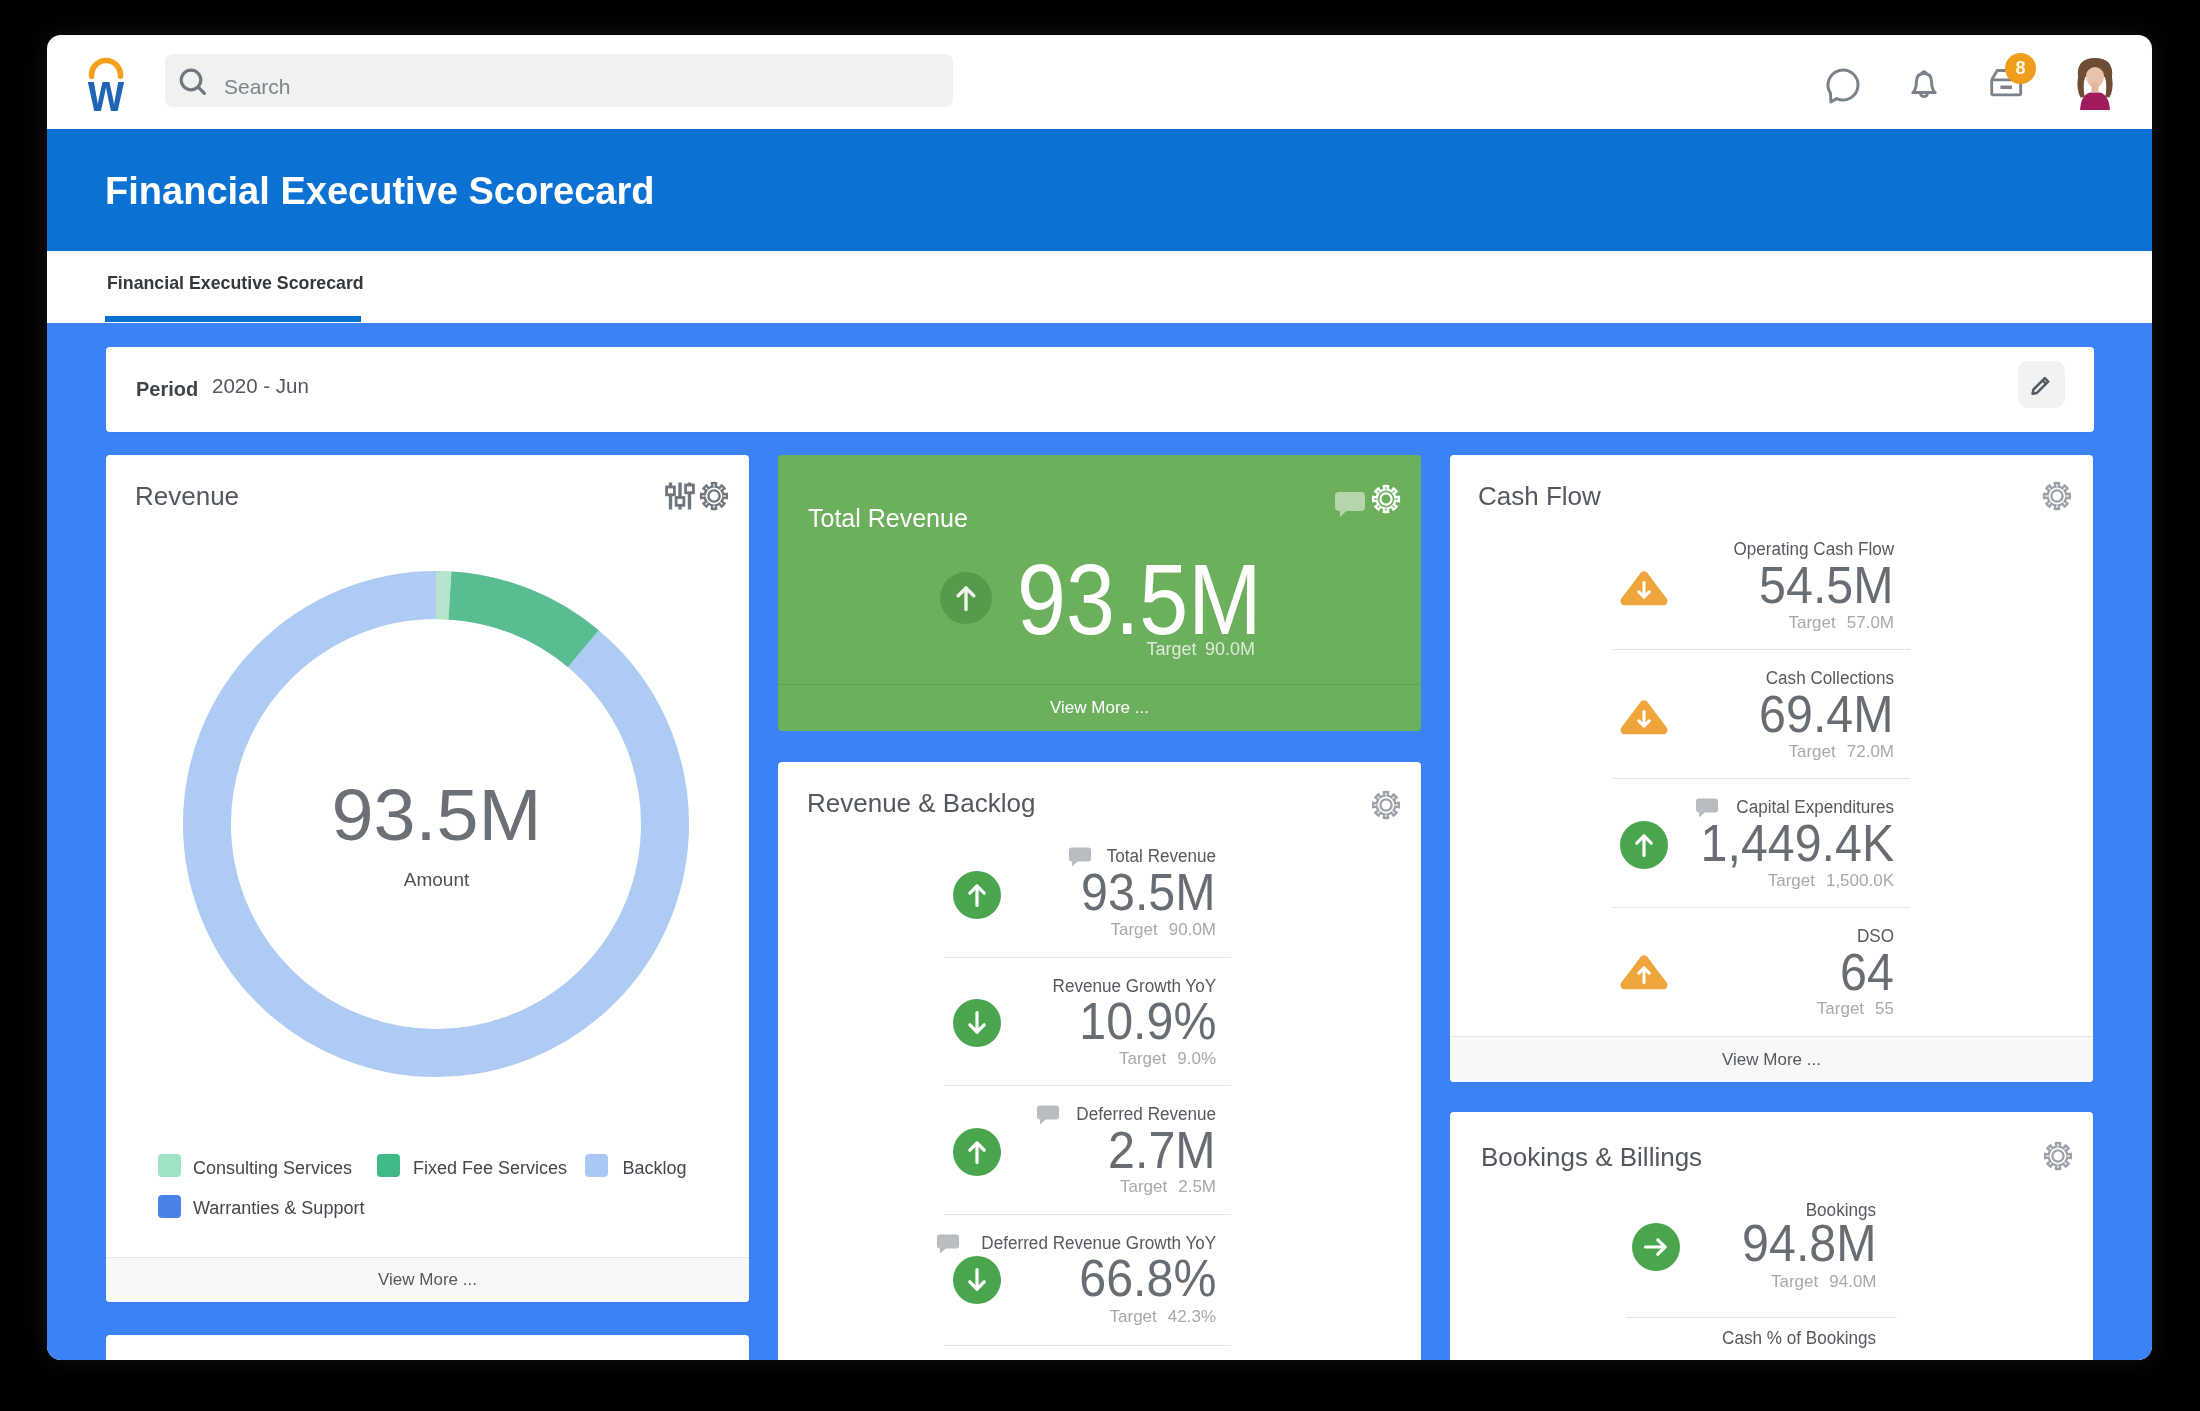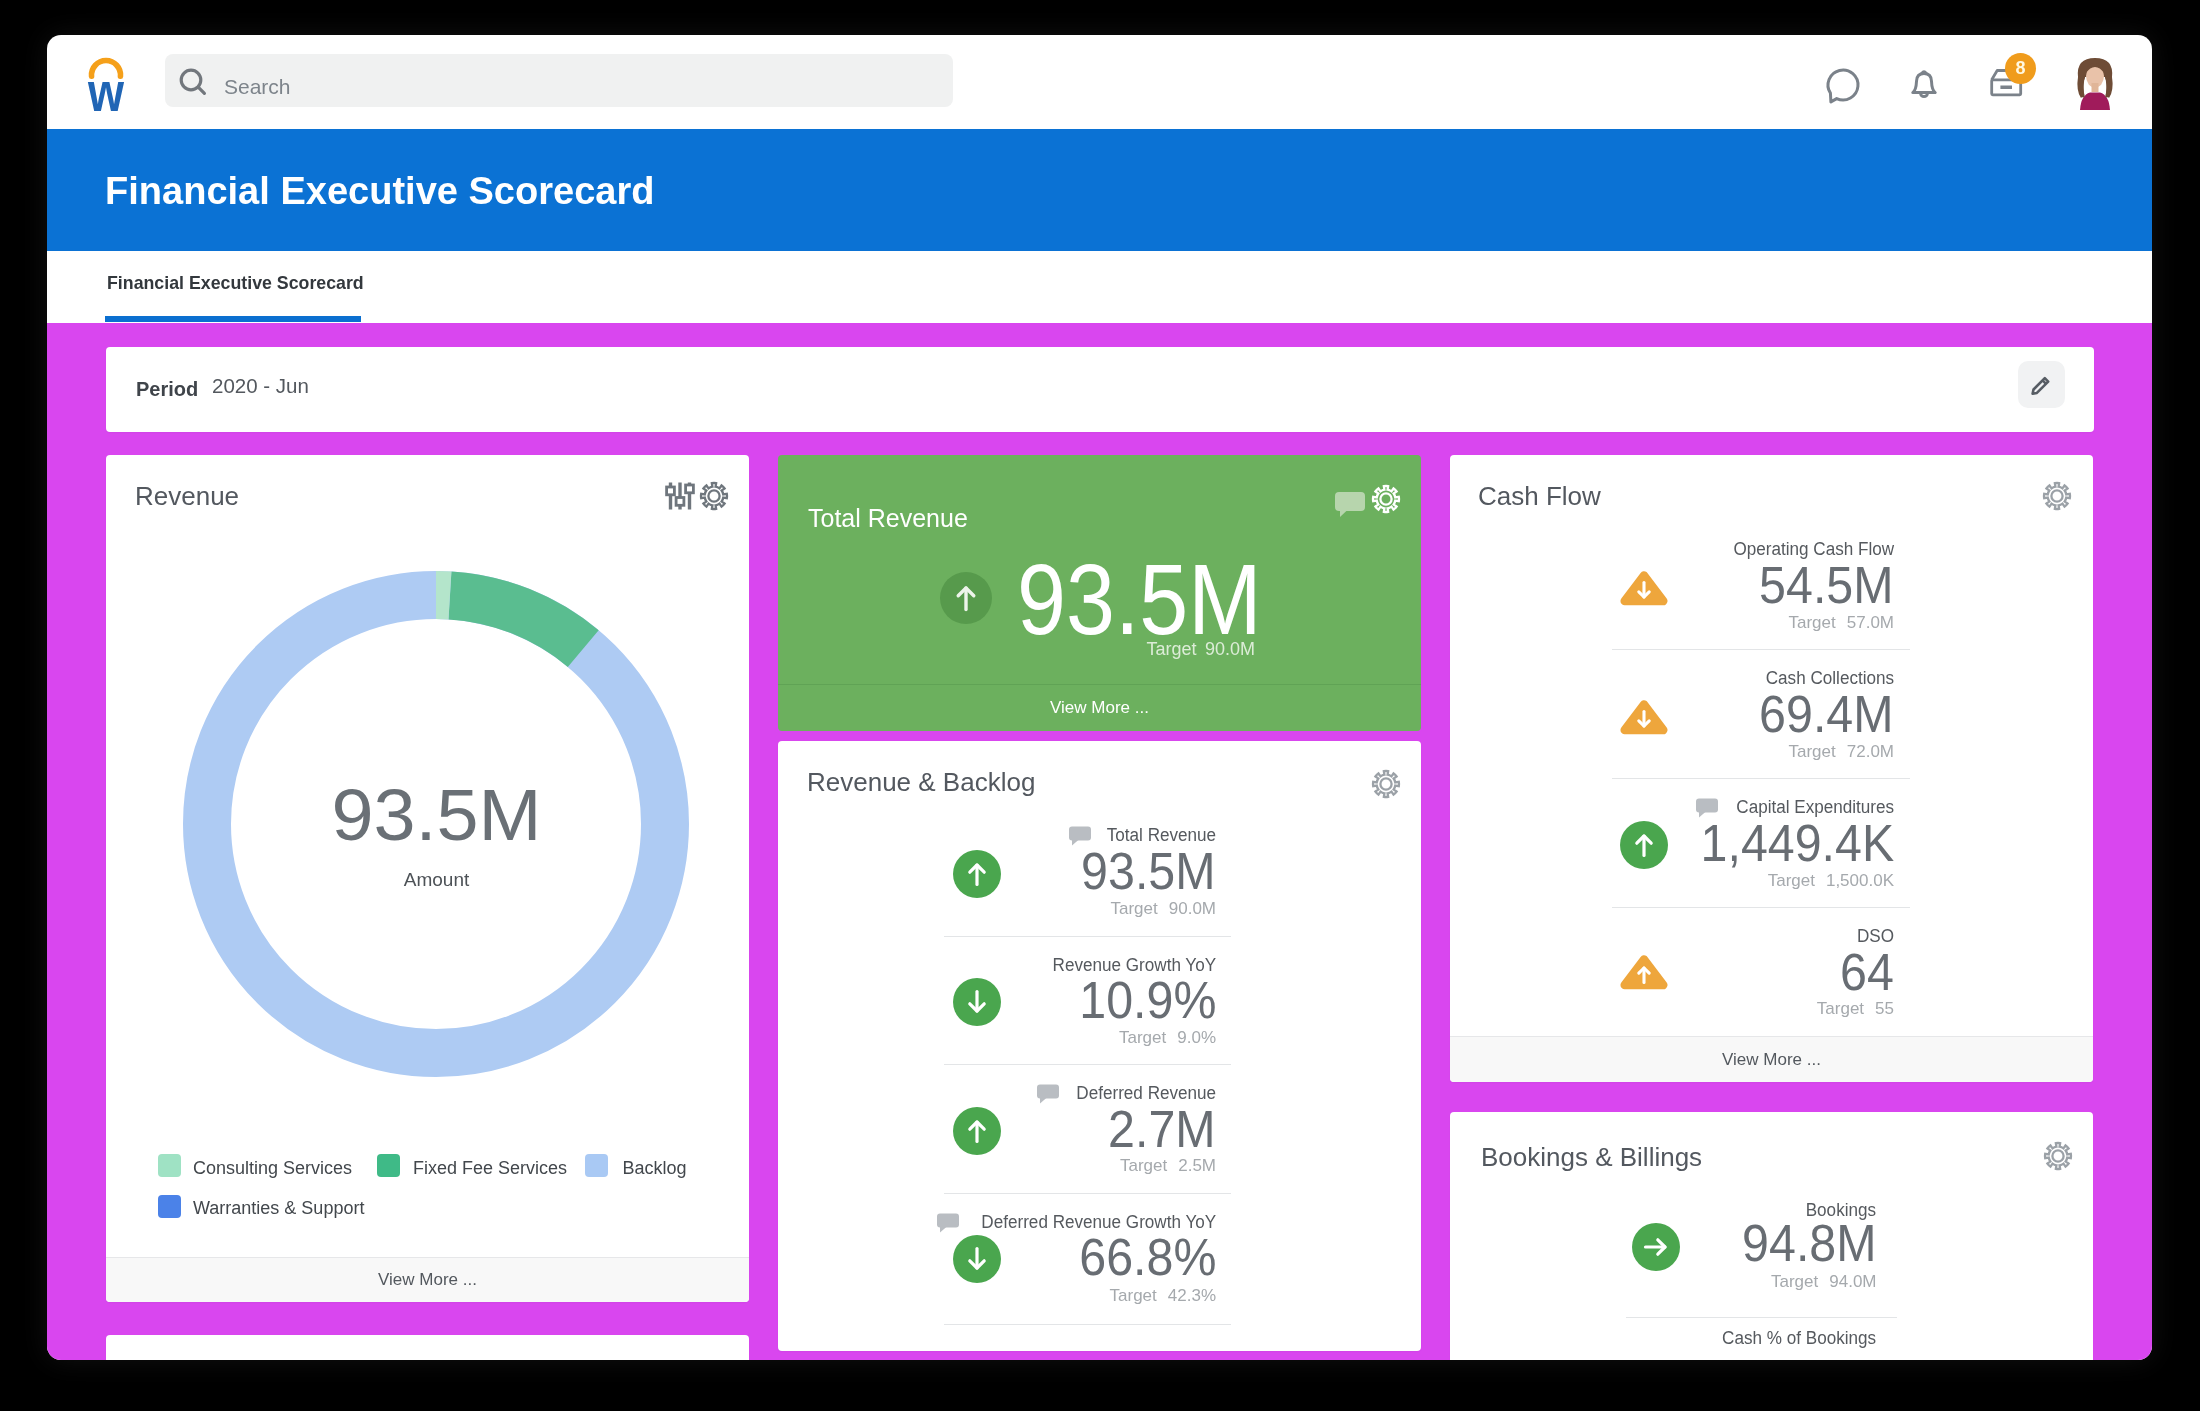--- a/index.html
+++ b/index.html
@@ -8,21 +8,21 @@
   .win{position:absolute;left:47px;top:35px;width:2105px;height:1325px;background:#fff;border-radius:14px;overflow:hidden;box-shadow:0 0 28px rgba(130,130,130,0.14);}
   .abs{position:absolute;}
   .search{position:absolute;left:118px;top:19px;width:788px;height:53px;background:#f0f1f1;border-radius:8px;}
   .search .stext{position:absolute;left:59px;top:21px;font-size:21px;color:#7d848b;}
   .badge{position:absolute;left:1958px;top:18px;width:31px;height:31px;border-radius:50%;background:#f09c1c;color:#fff8e0;font-size:18px;font-weight:bold;text-align:center;line-height:31px;}
   .banner{position:absolute;left:0;top:94px;width:2105px;height:122px;background:#0b72d4;}
   .banner h1{margin:0;position:absolute;left:58px;top:42px;font-size:39px;font-weight:bold;color:#fff;line-height:1;transform:scaleX(0.975);transform-origin:0 0;white-space:nowrap;}
   .tabs{position:absolute;left:0;top:216px;width:2105px;height:72px;background:#fff;}
   .tab{position:absolute;left:60px;top:22px;font-size:19px;font-weight:bold;color:#33383d;line-height:1;transform:scaleX(0.935);transform-origin:0 0;white-space:nowrap;}
   .tabline{position:absolute;left:57.5px;top:65px;width:256px;height:6px;background:#0b6fd0;}
-  .content{position:absolute;left:0;top:288px;width:2105px;height:1037px;background:#d946ef;}
+  .content{position:absolute;left:0;top:288px;width:2105px;height:1037px;background:#3b82f6;}
   .card{position:absolute;background:#fff;border-radius:4px;box-shadow:0 1px 2px rgba(0,0,0,0.04);}
   .ctitle{position:absolute;font-size:26px;color:#53585f;line-height:1;white-space:nowrap;}
   .footer{position:absolute;left:0;bottom:0;width:100%;background:#f8f8f8;border-top:1px solid #e6e7e9;border-radius:0 0 4px 4px;}
   .footer span{display:block;text-align:center;font-size:17px;color:#53585e;}
   .lrow{position:absolute;display:flex;align-items:center;gap:8px;white-space:nowrap;}
   .ltext{font-size:18px;color:#55595e;transform:scaleX(0.95);transform-origin:100% 50%;}
   .mnum{position:absolute;font-size:52px;color:#686d73;line-height:1;white-space:nowrap;transform:scaleX(0.93);transform-origin:100% 0;}
   .mtarget{position:absolute;font-size:17px;color:#a5a9ad;line-height:1;white-space:nowrap;}
   .mtarget .tv{margin-left:11px;}
   .sep{position:absolute;height:1px;background:#e3e5e7;}
@@ -151,21 +151,21 @@
               <polyline points="18.2,23.8 26,16 33.8,23.8"></polyline>
         </g>
       </svg>
       <div style="position:absolute;left:239px;top:94px;font-size:100px;color:#fff;line-height:1;transform:scaleX(0.88);transform-origin:0 0;">93.5M</div>
       <div style="position:absolute;left:368.4px;top:184.7px;font-size:18px;color:#dcecd7;line-height:1;">Target</div>
       <div style="position:absolute;left:427px;top:184.7px;font-size:18px;color:#dcecd7;line-height:1;">90.0M</div>
       <div style="position:absolute;left:0;top:228.6px;width:643px;height:1px;background:#60a355;"></div>
       <div style="position:absolute;left:0;top:243.7px;width:643px;text-align:center;font-size:17px;color:#fff;line-height:1;">View More ...</div>
     </div>
 
-    <div class="card" style="left:731px;top:418px;width:643px;height:610px;">
+    <div class="card" style="left:731px;top:439px;width:643px;height:610px;">
       <div class="ctitle" style="left:29px;top:28px;">Revenue &amp; Backlog</div>
       <svg class="abs" style="left:591.5px;top:27px" width="32" height="32" viewBox="0 0 32 32">
             <path transform="translate(16.0,16.0)" d="M-2.15,-12.82 A13.0,13.0 0 0 1 2.15,-12.82 L1.55,-9.27 A9.4,9.4 0 0 1 5.46,-7.65 L7.55,-10.58 A13.0,13.0 0 0 1 10.58,-7.55 L7.65,-5.46 A9.4,9.4 0 0 1 9.27,-1.55 L12.82,-2.15 A13.0,13.0 0 0 1 12.82,2.15 L9.27,1.55 A9.4,9.4 0 0 1 7.65,5.46 L10.58,7.55 A13.0,13.0 0 0 1 7.55,10.58 L5.46,7.65 A9.4,9.4 0 0 1 1.55,9.27 L2.15,12.82 A13.0,13.0 0 0 1 -2.15,12.82 L-1.55,9.27 A9.4,9.4 0 0 1 -5.46,7.65 L-7.55,10.58 A13.0,13.0 0 0 1 -10.58,7.55 L-7.65,5.46 A9.4,9.4 0 0 1 -9.27,1.55 L-12.82,2.15 A13.0,13.0 0 0 1 -12.82,-2.15 L-9.27,-1.55 A9.4,9.4 0 0 1 -7.65,-5.46 L-10.58,-7.55 A13.0,13.0 0 0 1 -7.55,-10.58 L-5.46,-7.65 A9.4,9.4 0 0 1 -1.55,-9.27 Z" fill="none" stroke="#9ba1a7" stroke-width="2.3"></path>
             <circle cx="16.0" cy="16.0" r="5.6" fill="none" stroke="#9ba1a7" stroke-width="2.3"></circle>
           </svg>
       <div class="lrow" style="right:205px;top:84px;">
             <svg width="25" height="20" viewBox="0 0 25 20" style="flex:none">
               <rect x="1" y="0.5" width="22" height="14" rx="3" fill="#b9bdc2"></rect>
               <path d="M 4,13 L 4,19.5 L 11.5,13 Z" fill="#b9bdc2"></path>
             </svg>

